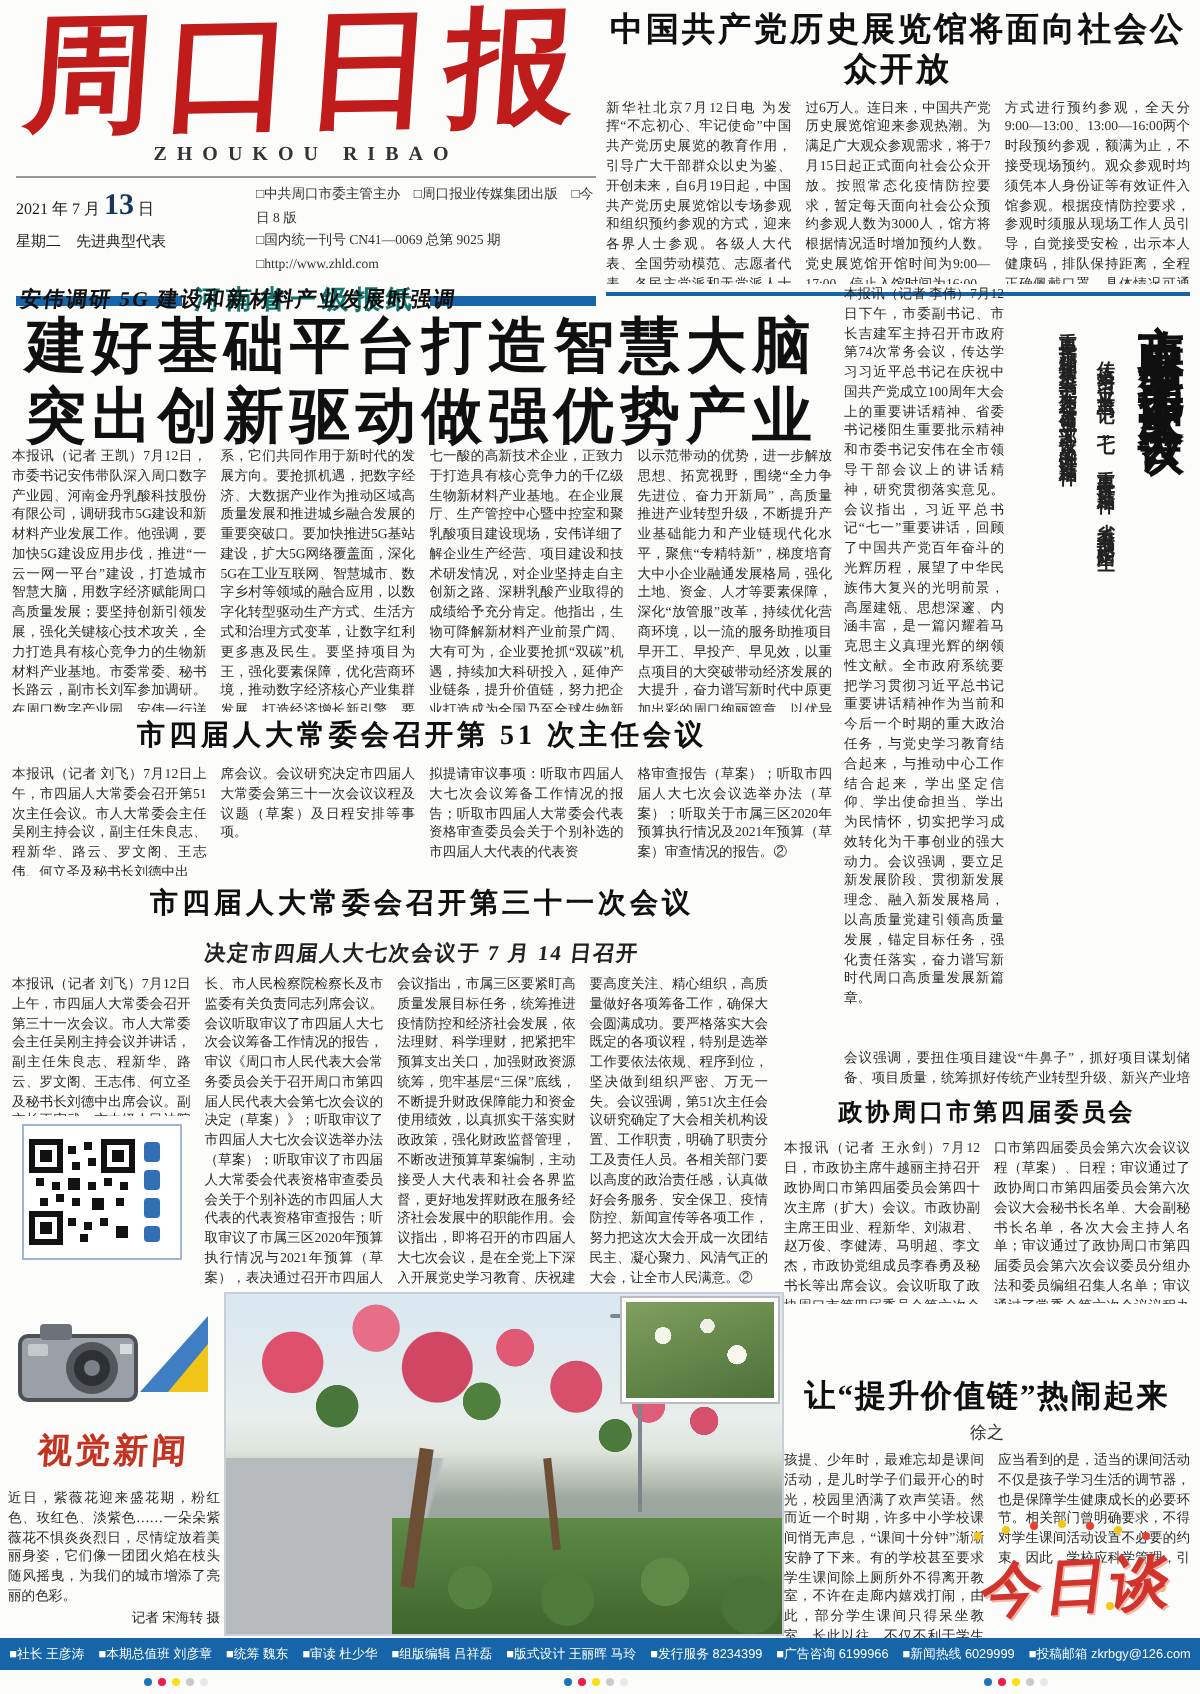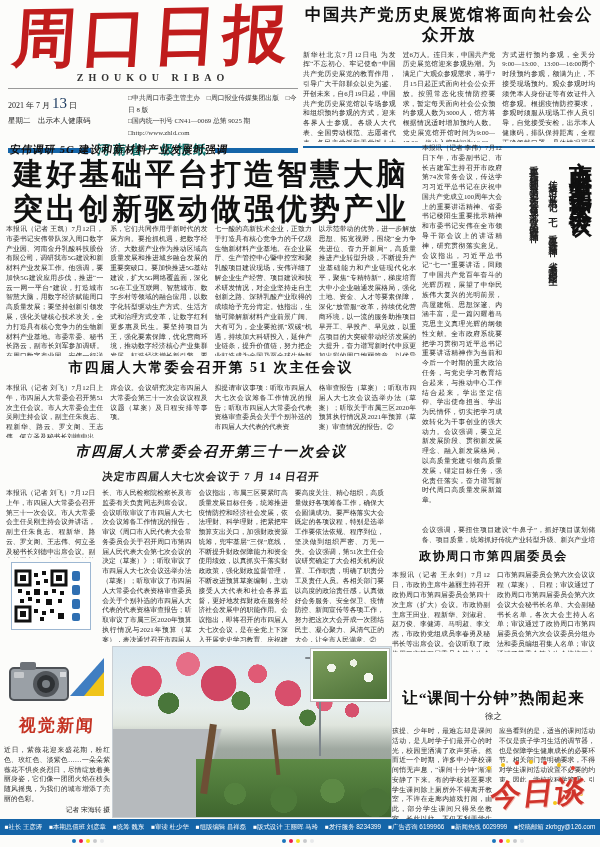--- a/index.html
+++ b/index.html
@@ -6,21 +6,21 @@
   .page{position:relative;width:600px;height:847px;margin:0 auto;background:#fcfcfa;overflow:hidden;
         font-family:"Liberation Serif",serif;color:#222;}
   .abs{position:absolute;}
   
   .mast-title{font-size:64px;font-weight:bold;color:#c01c1c;line-height:1;text-align:center;
               letter-spacing:6px;transform:skewX(-5deg) rotate(-1deg);font-family:"DejaVu Serif",serif;}
   .mast-pinyin{text-align:center;font-size:10px;font-weight:bold;letter-spacing:5px;color:#333;margin-top:4px;}
   .mast-rule{border-top:1px solid #999;margin:5px 0 3px 0;}
   .dateblock{display:flex;gap:8px;font-size:8px;line-height:1.5;}
   .dateleft{width:112px;}
-  .date-day{font-size:15px;font-weight:normal;color:#17365c;}
+  .date-day{font-size:15px;font-weight:bold;color:#17365c;}
   .inforight{flex:1;font-size:6.8px;color:#333;line-height:1.7;}
   .banner-row{display:flex;align-items:center;gap:6px;margin-top:3px;}
   .banner-bar{flex:1;height:5px;background:#1565a8;}
   .banner-text{font-size:13px;font-weight:bold;color:#0f766e;letter-spacing:3px;white-space:nowrap;}
   
   .kicker{font-size:10.5px;font-weight:bold;color:#111;transform:skewX(-8deg);letter-spacing:1px;}
   .headline-xl{font-size:30px;font-weight:bold;text-align:center;letter-spacing:3px;line-height:1.15;color:#101010;}
   .headline-lg{font-size:14px;font-weight:bold;text-align:center;letter-spacing:2px;color:#101010;}
   .headline-md{font-size:12px;font-weight:bold;text-align:center;letter-spacing:1.5px;line-height:1.45;color:#101010;}
   .headline-sm{font-size:15.5px;font-weight:bold;text-align:center;letter-spacing:1px;color:#101010;}
@@ -98,21 +98,21 @@
 
   <div class="abs" style="left:8px;top:4px;width:290px;">
     <div class="mast-title">周口日报</div>
     <div class="mast-pinyin">ZHOUKOU RIBAO</div>
     <div class="mast-rule"></div>
     <div class="dateblock">
       <div class="dateleft">
         <span>2021 年 7 月</span>
         <span class="date-day">13</span>
         <span>日</span>
-        <div style="font-size:7.5px;">星期二　出示本人健康码</div>
+        <div style="font-size:7.5px;">星期二　先进典型代表</div>
       </div>
       <div class="inforight">
         <div>□中共周口市委主管主办　□周口报业传媒集团出版　□今日 8 版</div>
         <div>□国内统一刊号 CN41—0069 总第 9025 期　□http://www.zhld.com</div>
       </div>
     </div>
     <div class="banner-row">
       <div class="banner-bar"></div>
       <div class="banner-text">河南省一级报纸</div>
       <div class="banner-bar"></div>
@@ -141,21 +141,21 @@
   </div>
 
   <div class="abs headline-lg" style="left:6px;top:359px;width:410px;">市四届人大常委会召开第 51 次主任会议</div>
   <div class="abs cols" style="left:6px;top:383px;width:410px;height:55px;">
     <div class="bodytxt">本报讯（记者 刘飞）7月12日上午，市四届人大常委会召开第51次主任会议。市人大常委会主任吴刚主持会议，副主任朱良志、程新华、路云、罗文阁、王志伟、何立圣及秘书长刘德中出</div>
     <div class="bodytxt">席会议。会议研究决定市四届人大常委会第三十一次会议议程及议题（草案）及日程安排等事项。</div>
     <div class="bodytxt">拟提请审议事项：听取市四届人大七次会议筹备工作情况的报告；听取市四届人大常委会代表资格审查委员会关于个别补选的市四届人大代表的代表资</div>
     <div class="bodytxt">格审查报告（草案）；听取市四届人大七次会议选举办法（草案）；听取关于市属三区2020年预算执行情况及2021年预算（草案）审查情况的报告。②</div>
   </div>
 
-  <div class="abs headline-lg" style="left:6px;top:443px;width:410px;font-style:italic;">市四届人大常委会召开第三十一次会议</div>
+  <div class="abs headline-lg" style="left:6px;top:443px;width:410px;">市四届人大常委会召开第三十一次会议</div>
   <div class="abs subhead" style="left:6px;top:470px;width:410px;">决定市四届人大七次会议于 7 月 14 日召开</div>
   <div class="abs cols" style="left:6px;top:488px;width:378px;height:154px;">
     <div style="overflow:hidden;">
       <div class="bodytxt" style="height:70px;">本报讯（记者 刘飞）7月12日上午，市四届人大常委会召开第三十一次会议。市人大常委会主任吴刚主持会议并讲话，副主任朱良志、程新华、路云、罗文阁、王志伟、何立圣及秘书长刘德中出席会议。副市长王宏武、市中级人民法院院</div>
       <div class="qr-box">
         <svg width="54" height="54" viewBox="0 0 54 54">
           <rect x="0" y="0" width="54" height="54" fill="#fff"></rect>
           <rect x="2" y="2" width="14" height="14" fill="none" stroke="#111" stroke-width="3"></rect>
           <rect x="6" y="6" width="6" height="6" fill="#111"></rect>
           <rect x="38" y="2" width="14" height="14" fill="none" stroke="#111" stroke-width="3"></rect>
@@ -206,21 +206,21 @@
 
   <div class="abs" style="left:392px;top:548px;width:203px;">
     <div class="headline-md">政协周口市第四届委员会</div>
     <div class="cols" style="margin-top:5px;height:82px;">
       <div class="bodytxt">本报讯（记者 王永剑）7月12日，市政协主席牛越丽主持召开政协周口市第四届委员会第四十次主席（扩大）会议。市政协副主席王田业、程新华、刘淑君、赵万俊、李健涛、马明超、李文杰，市政协党组成员李春勇及秘书长等出席会议。会议听取了政协周口市第四届委员会第六次会议筹备情况汇报，审议</div>
       <div class="bodytxt">口市第四届委员会第六次会议议程（草案）、日程；审议通过了政协周口市第四届委员会第六次会议大会秘书长名单、大会副秘书长名单，各次大会主持人名单；审议通过了政协周口市第四届委员会第六次会议委员分组办法和委员编组召集人名单；审议通过了常委会第六次会议议程办法（草案）等。</div>
     </div>
   </div>
 
   <div class="abs" style="left:392px;top:688px;width:203px;height:128px;">
-    <div class="headline-sm">让“课间十分钟”热闹起来</div>
+    <div class="headline-sm">让“提升价值链”热闹起来</div>
     <div class="byline-c">徐之</div>
     <div class="cols" style="margin-top:3px;height:96px;">
       <div class="bodytxt">孩提、少年时，最难忘却是课间活动，是儿时学子们最开心的时光，校园里洒满了欢声笑语。然而近一个时期，许多中小学校课间悄无声息，“课间十分钟”渐渐安静了下来。有的学校甚至要求学生课间除上厕所外不得离开教室，不许在走廊内嬉戏打闹，由此，部分学生课间只得呆坐教室。长此以往，不仅不利于学生保护视力、放松身心，还在一定程度上影响了孩子们的身心健康，淡化了同学之间的交流，“课间十分钟”安静的背后值得深思。</div>
       <div class="bodytxt" style="height:56px;flex:none;width:96px;">应当看到的是，适当的课间活动不仅是孩子学习生活的调节器，也是保障学生健康成长的必要环节。相关部门曾明确要求，不得对学生课间活动设置不必要的约束。因此，学校应科学管理，引导孩子们走出教室，适当运动、远眺放松，让孩子们在活动中增进友谊、强健体魄，把“课间十分钟”还给学生，让校园重新热闹起来。</div>
     </div>
     <div class="abs" style="right:8px;bottom:2px;">
       <div class="jrt-dots"></div>
       <div class="jrt">今日谈</div>
     </div>
   </div>

